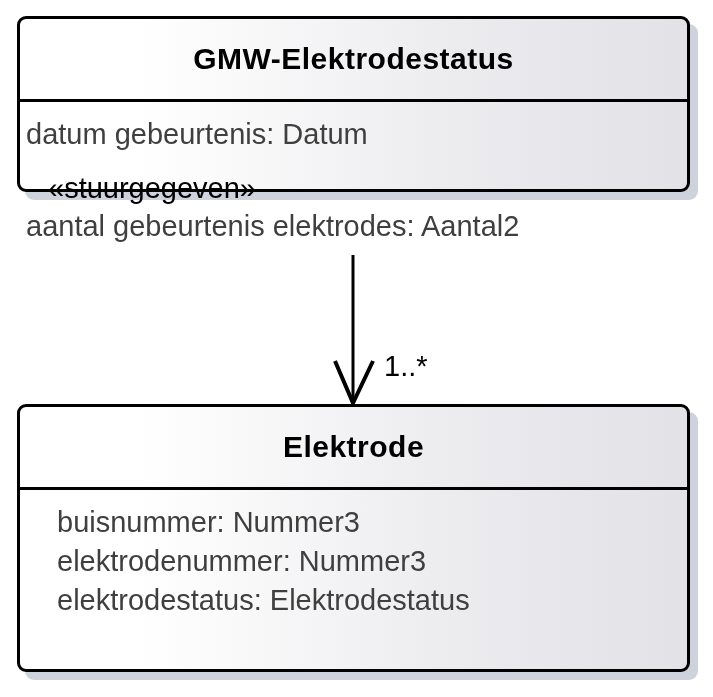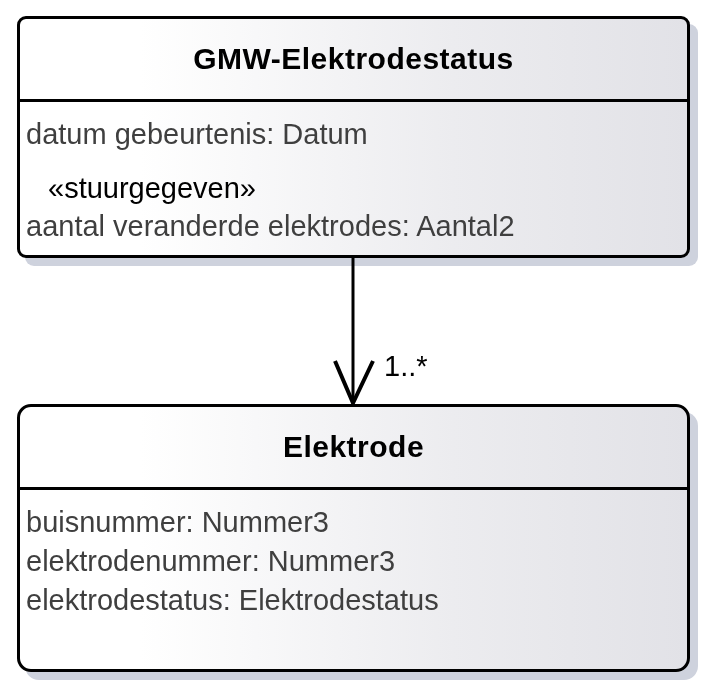--- a/index.html
+++ b/index.html
@@ -18,40 +18,40 @@
   .uml-class {
     position: absolute;
     left: 17px;
     width: 673px;
     box-sizing: border-box;
     border: 3px solid #000000;
     border-radius: 9px;
     background: linear-gradient(to right, #ffffff 18%, #ececef 65%, #e2e2e7 100%);
     box-shadow: 8px 8px 0 0 #ced2dd;
   }
-  .uml-class.top { top: 16px; height: 242px; }
-  .uml-class.bottom { top: 404px; height: 268px; border-radius: 14px; }
+  .uml-class.top { top: 16px; height: 176px; }
+  .uml-class.bottom { top: 404px; height: 268px; }
   .class-title {
     height: 80px;
     border-bottom: 3px solid #000000;
     display: flex;
     align-items: center;
     justify-content: center;
     font-size: 30px;
     font-weight: bold;
     color: #000000;
     letter-spacing: 0.5px;
   }
   .attrs {
     padding: 13px 10px 0 6px;
     font-size: 29px;
     color: #3f3f3f;
   }
   .attr { line-height: 38px; white-space: nowrap; }
-  .bottom .attr { line-height: 39px; }
+  .bottom .attr { line-height: 39px; margin-left: 31px; }
   .stereo-group { margin-top: 16px; }
   .stereotype {
     line-height: 38px;
     padding-left: 22px;
     color: #000000;
     white-space: nowrap;
   }
   .assoc-arrow {
     position: absolute;
     left: 330px;
@@ -72,21 +72,21 @@
 <body>
 
 <div class="canvas">
 
   <div class="uml-class top">
     <div class="class-title">GMW-Elektrodestatus</div>
     <div class="attrs">
       <div class="attr">datum gebeurtenis: Datum</div>
       <div class="stereo-group">
         <div class="stereotype">«stuurgegeven»</div>
-        <div class="attr">aantal veranderde elektrodes: Aantal2</div>
+        <div class="attr">aantal gebeurtenis elektrodes: Aantal2</div>
       </div>
     </div>
   </div>
 
   <svg class="assoc-arrow" viewBox="0 0 110 152" xmlns="http://www.w3.org/2000/svg">
     <line x1="23" y1="1" x2="23" y2="149" stroke="#000000" stroke-width="3"></line>
     <polyline points="5,107 23,149 43,107" fill="none" stroke="#000000" stroke-width="4"></polyline>
   </svg>
   <div class="multiplicity">1..*</div>
 

